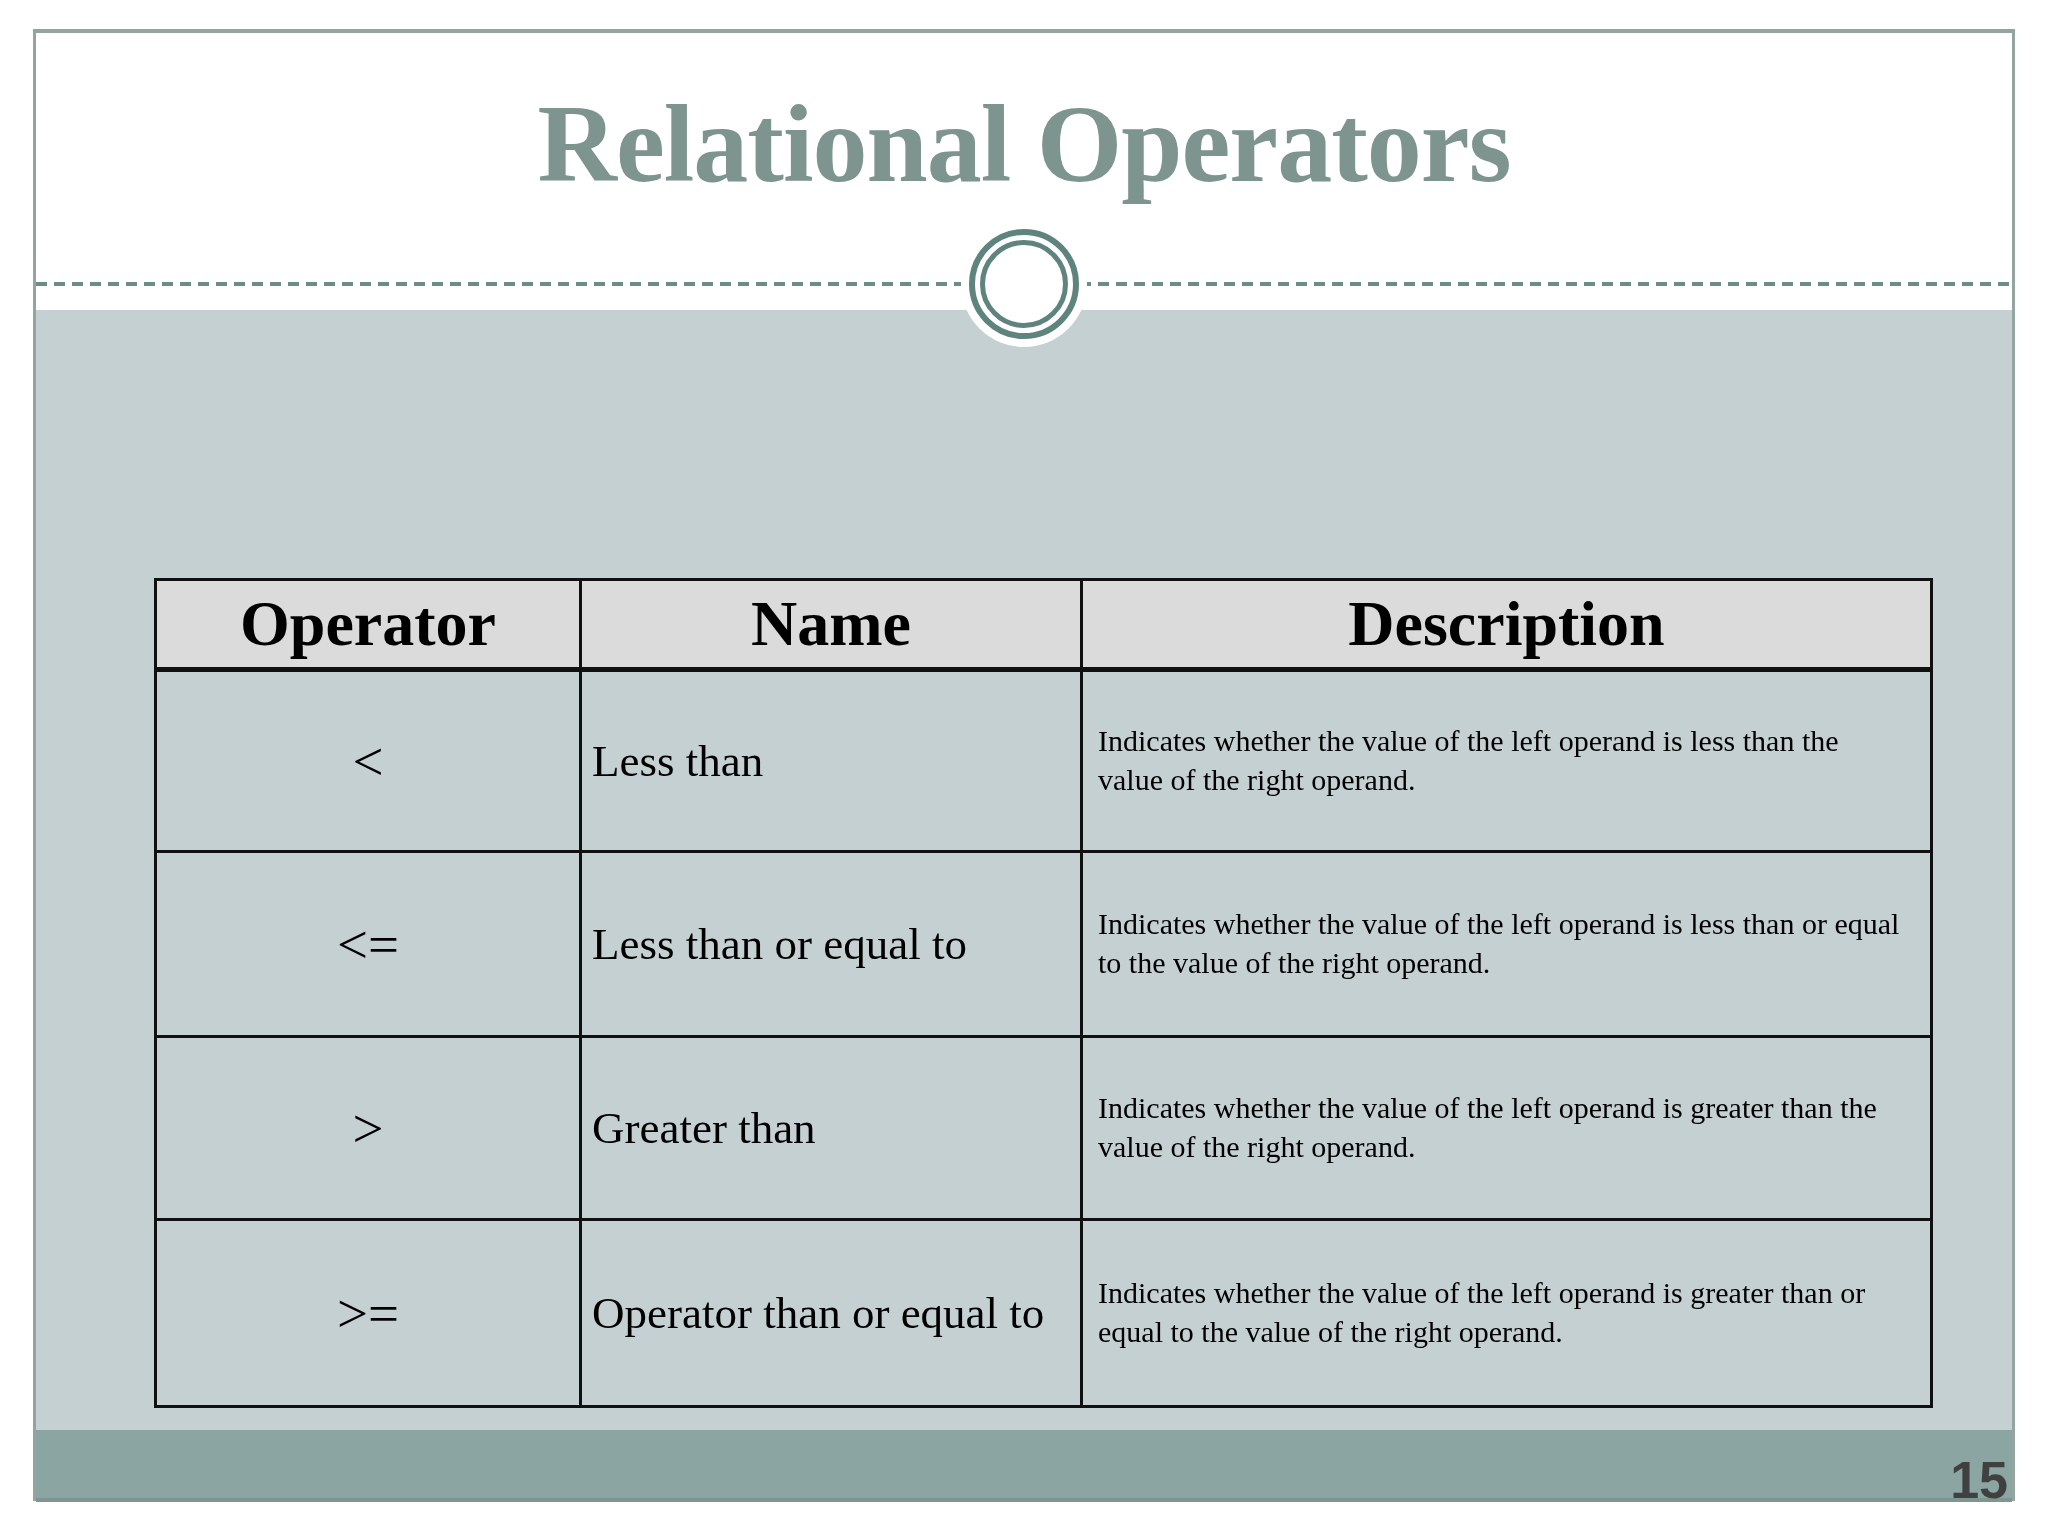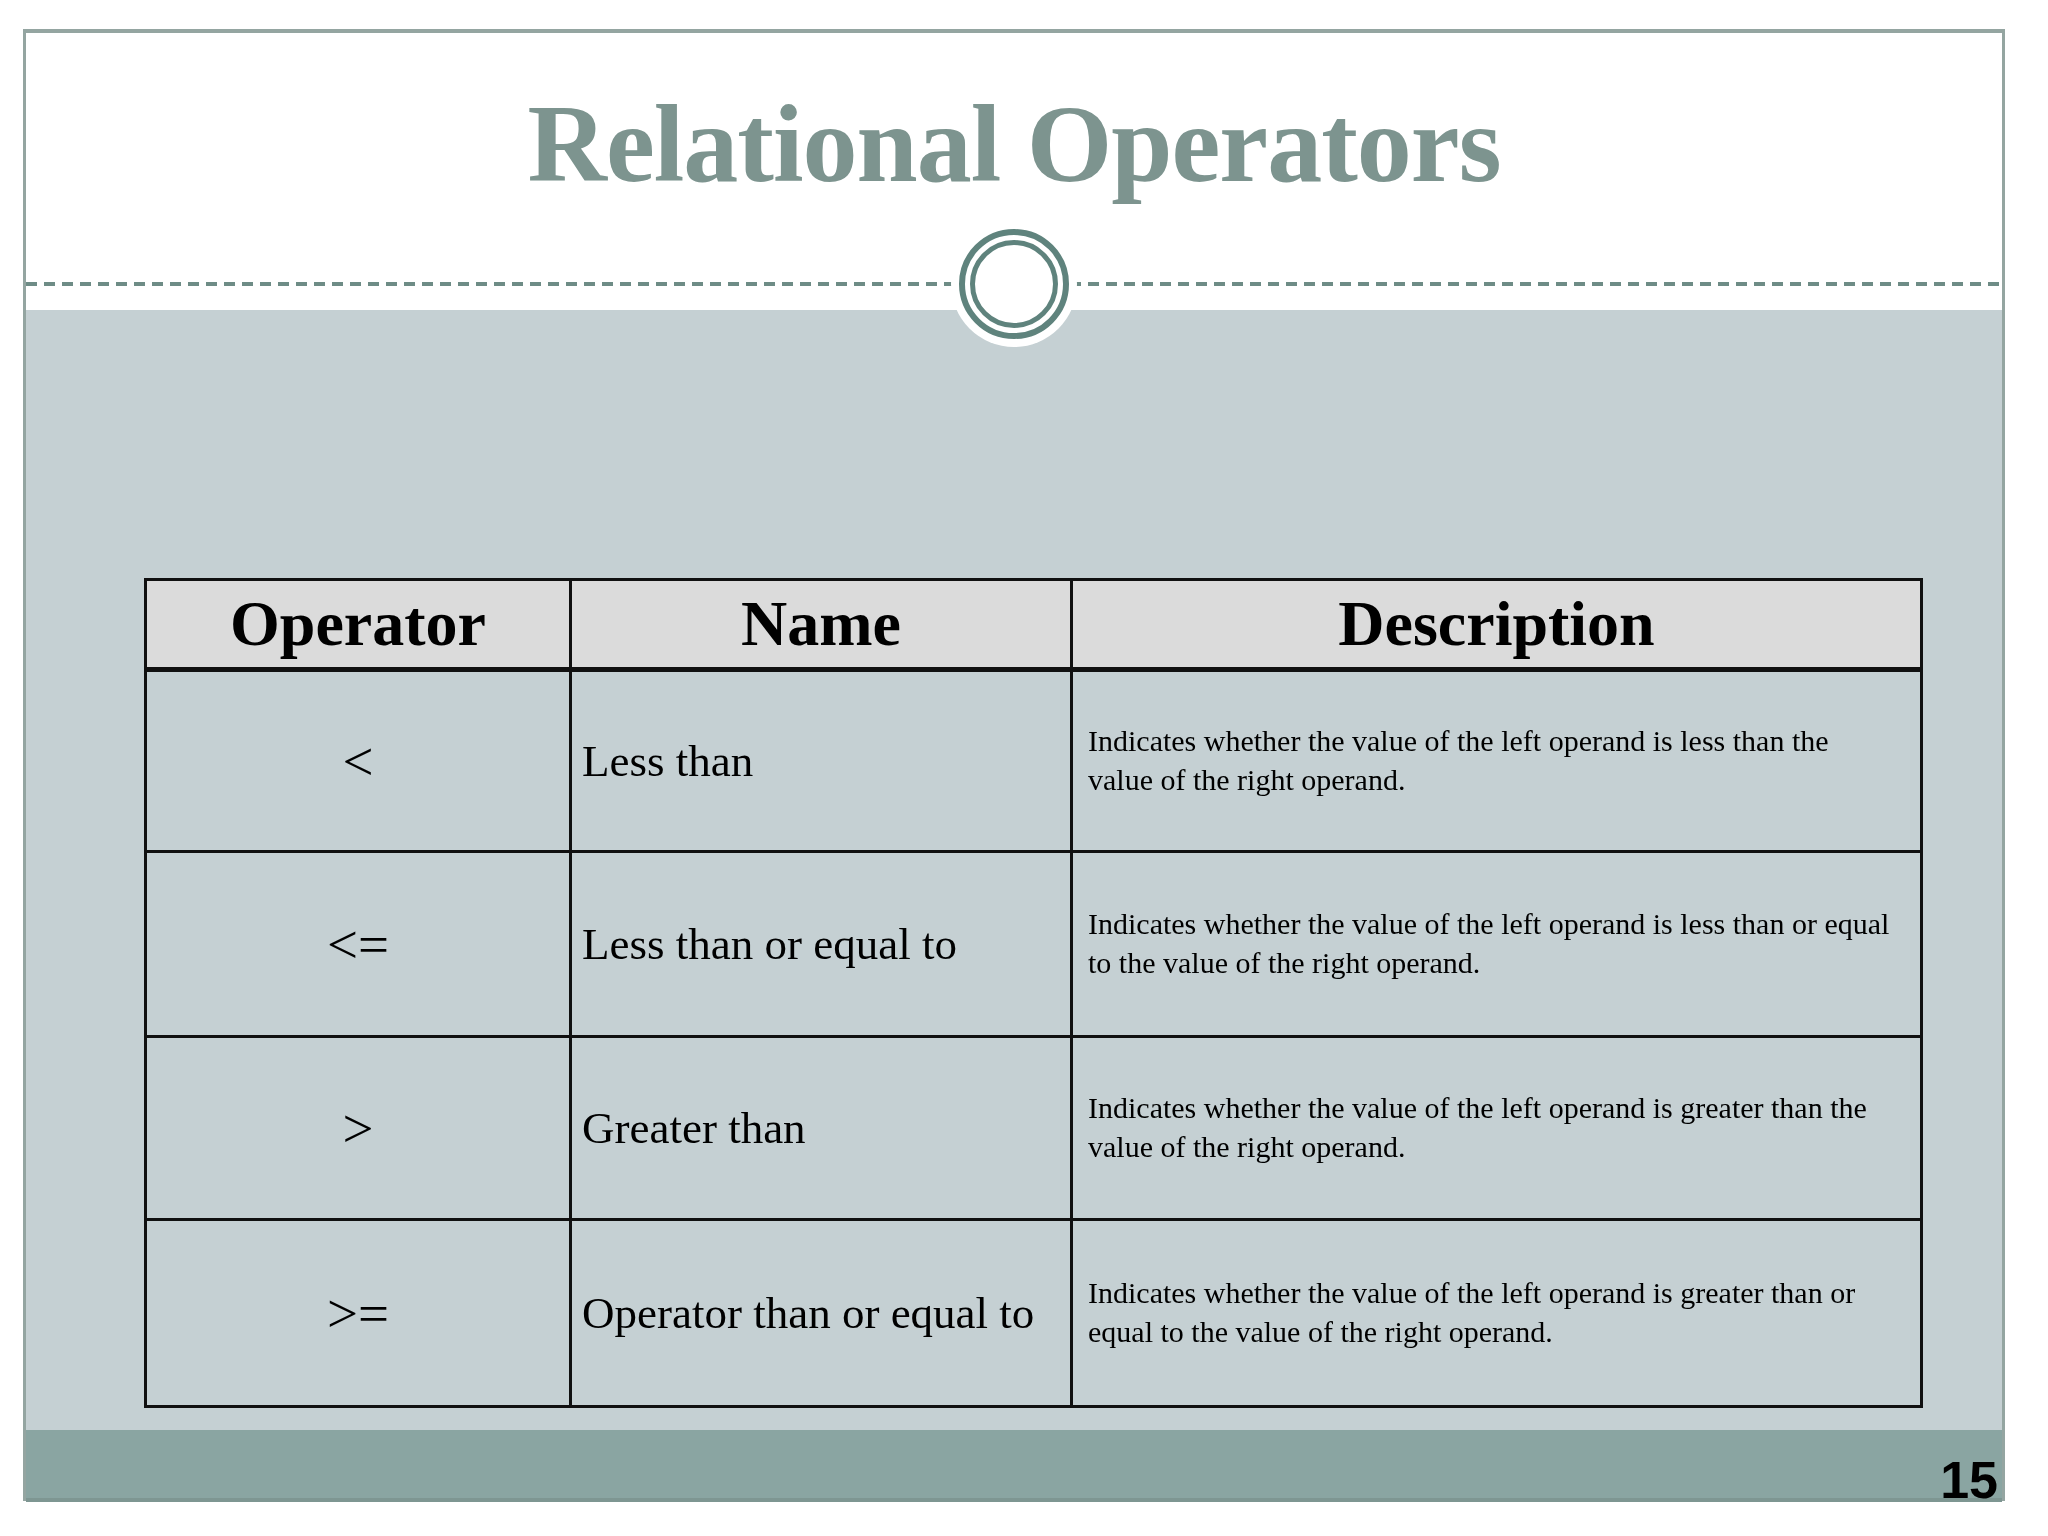--- a/index.html
+++ b/index.html
@@ -4,21 +4,21 @@
 <style>
   html, body { margin: 0; padding: 0; }
   body {
     width: 2048px; height: 1536px;
     background: #ffffff;
     position: relative;
     font-family: "Liberation Serif", serif;
     overflow: hidden;
   }
   .slide {
-    position: absolute; left: 23px; top: 29px;
+    position: absolute; left: 33px; top: 29px;
     width: 1982px; height: 1472px;
     box-sizing: border-box;
     border-top: 4px solid #94a5a1;
     border-left: 3px solid #94a5a1;
     border-right: 3px solid #94a5a1;
     background: #ffffff;
   }
   .title-area {
     position: absolute; top: 0; left: 0; width: 100%; height: 277px;
     background: #ffffff;
@@ -96,21 +96,21 @@
     position: absolute; top: 1397px; left: 0; width: 100%; height: 68px;
     background: #8aa5a2;
     border-bottom: 4px solid #7e9692;
     box-sizing: content-box;
   }
   .page-number {
     position: absolute; right: 4px; bottom: -8px;
     font-family: "Liberation Sans", sans-serif;
     font-weight: bold;
     font-size: 52px;
-    color: #000000;
+    color: #404040;
     line-height: 1;
   }
 </style>
 </head>
 <body>
 
 <div class="slide">
 
   <div class="title-area">
     <div class="slide-title">Relational Operators</div>

